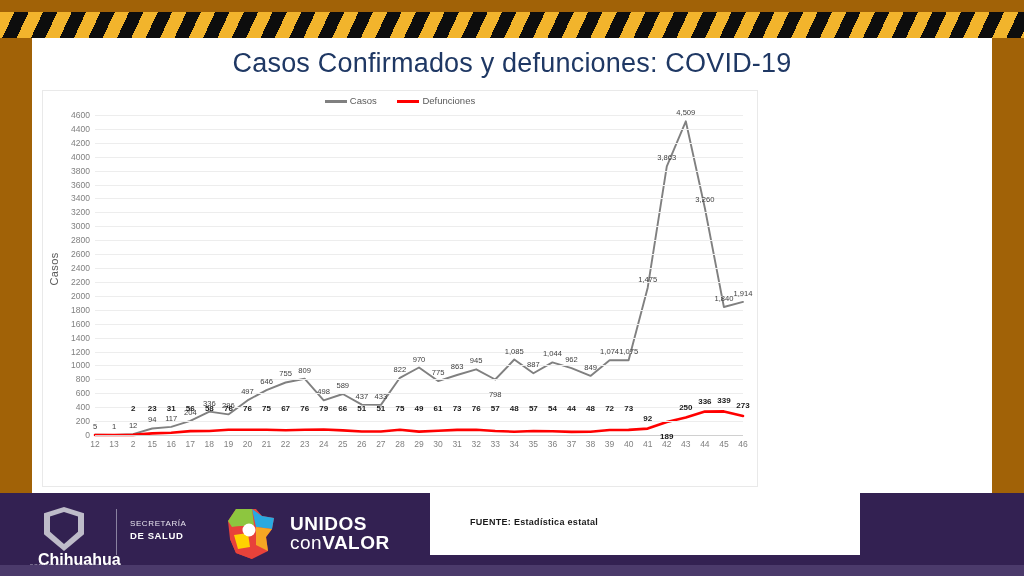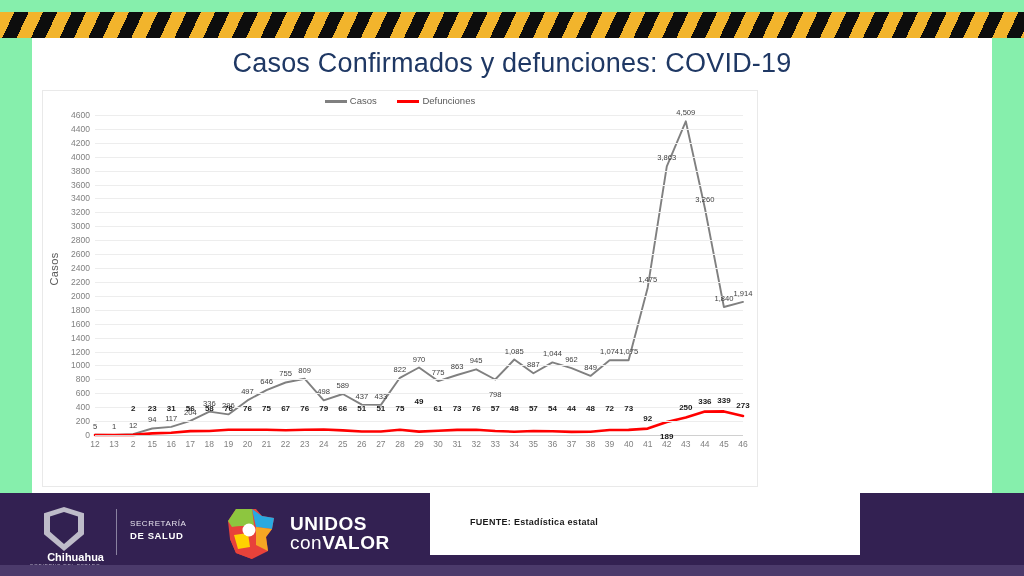--- a/index.html
+++ b/index.html
@@ -2,21 +2,21 @@
 <html><head>
 <meta charset="utf-8">
 <style>
   html,body{margin:0;padding:0;}
   body{
     width:1024px;height:576px;overflow:hidden;
     font-family:"Liberation Sans", sans-serif;
     background:#8a8fc4;
     position:relative;
   }
-  .slide{position:absolute;inset:0;background:#86efac;}
+  .slide{position:absolute;inset:0;background:#a16207;}
 
   
   .hazard{
     position:absolute;left:0;top:12px;width:1024px;height:26px;
     background:repeating-linear-gradient(115deg,
       #f2b42c 0px,#f2b42c 13px,
       #0d0d0d 13px,#0d0d0d 26px);
   }
 
   
@@ -107,21 +107,21 @@
   }
   .shield{
     position:absolute;left:44px;top:14px;width:40px;height:44px;
     background:#d7d7de;clip-path:polygon(50% 0,100% 14%,100% 62%,50% 100%,0 62%,0 14%);
     opacity:.85;
   }
   .shield-in{
     position:absolute;left:6px;top:5px;width:28px;height:32px;background:#332152;
     clip-path:polygon(50% 0,100% 14%,100% 62%,50% 100%,0 62%,0 14%);
   }
-  .chih{position:absolute;left:26px;top:58px;width:78px;text-align:right;color:#fff;font-size:11px;font-weight:bold;}
+  .chih{position:absolute;left:38px;top:58px;width:78px;text-align:left;color:#fff;font-size:16px;font-weight:bold;}
   .chih-sub{position:absolute;left:20px;top:70px;width:90px;text-align:center;color:#b9b3c9;font-size:5px;letter-spacing:.6px;}
   .divider{position:absolute;left:116px;top:16px;width:1px;height:46px;background:#8a82a0;}
   .sec1{position:absolute;left:130px;top:26px;color:#e8e5ef;font-size:8px;letter-spacing:.6px;}
   .sec2{position:absolute;left:130px;top:37px;color:#ffffff;font-size:9.5px;font-weight:bold;letter-spacing:.6px;}
 
   .uv-map{position:absolute;left:222px;top:14px;width:58px;height:54px;}
   .uv1{position:absolute;left:290px;top:20px;color:#fff;font-size:19px;font-weight:bold;letter-spacing:.5px;}
   .uv2{position:absolute;left:290px;top:39px;color:#fff;font-size:19px;letter-spacing:.5px;}
   .uv2 b{font-weight:bold;}
 </style>
@@ -280,21 +280,21 @@
           <div class="dlabel def" style="left: 133.412px; top: 298px;">76</div>
           <div class="dlabel def" style="left: 152.471px; top: 298px;">76</div>
           <div class="dlabel def" style="left: 171.529px; top: 298px;">75</div>
           <div class="dlabel def" style="left: 190.588px; top: 298px;">67</div>
           <div class="dlabel def" style="left: 209.647px; top: 298px;">76</div>
           <div class="dlabel def" style="left: 228.706px; top: 298px;">79</div>
           <div class="dlabel def" style="left: 247.765px; top: 298px;">66</div>
           <div class="dlabel def" style="left: 266.824px; top: 298px;">51</div>
           <div class="dlabel def" style="left: 285.882px; top: 298px;">51</div>
           <div class="dlabel def" style="left: 304.941px; top: 298px;">75</div>
-          <div class="dlabel def" style="left: 324px; top: 291px;">49</div>
+          <div class="dlabel def" style="left: 324px; top: 298px;">49</div>
           <div class="dlabel def" style="left: 343.059px; top: 298px;">61</div>
           <div class="dlabel def" style="left: 362.118px; top: 298px;">73</div>
           <div class="dlabel def" style="left: 381.176px; top: 298px;">76</div>
           <div class="dlabel def" style="left: 400.235px; top: 298px;">57</div>
           <div class="dlabel def" style="left: 419.294px; top: 298px;">48</div>
           <div class="dlabel def" style="left: 438.353px; top: 298px;">57</div>
           <div class="dlabel def" style="left: 457.412px; top: 298px;">54</div>
           <div class="dlabel def" style="left: 476.471px; top: 298px;">44</div>
           <div class="dlabel def" style="left: 495.529px; top: 298px;">48</div>
           <div class="dlabel def" style="left: 514.588px; top: 298px;">72</div>

